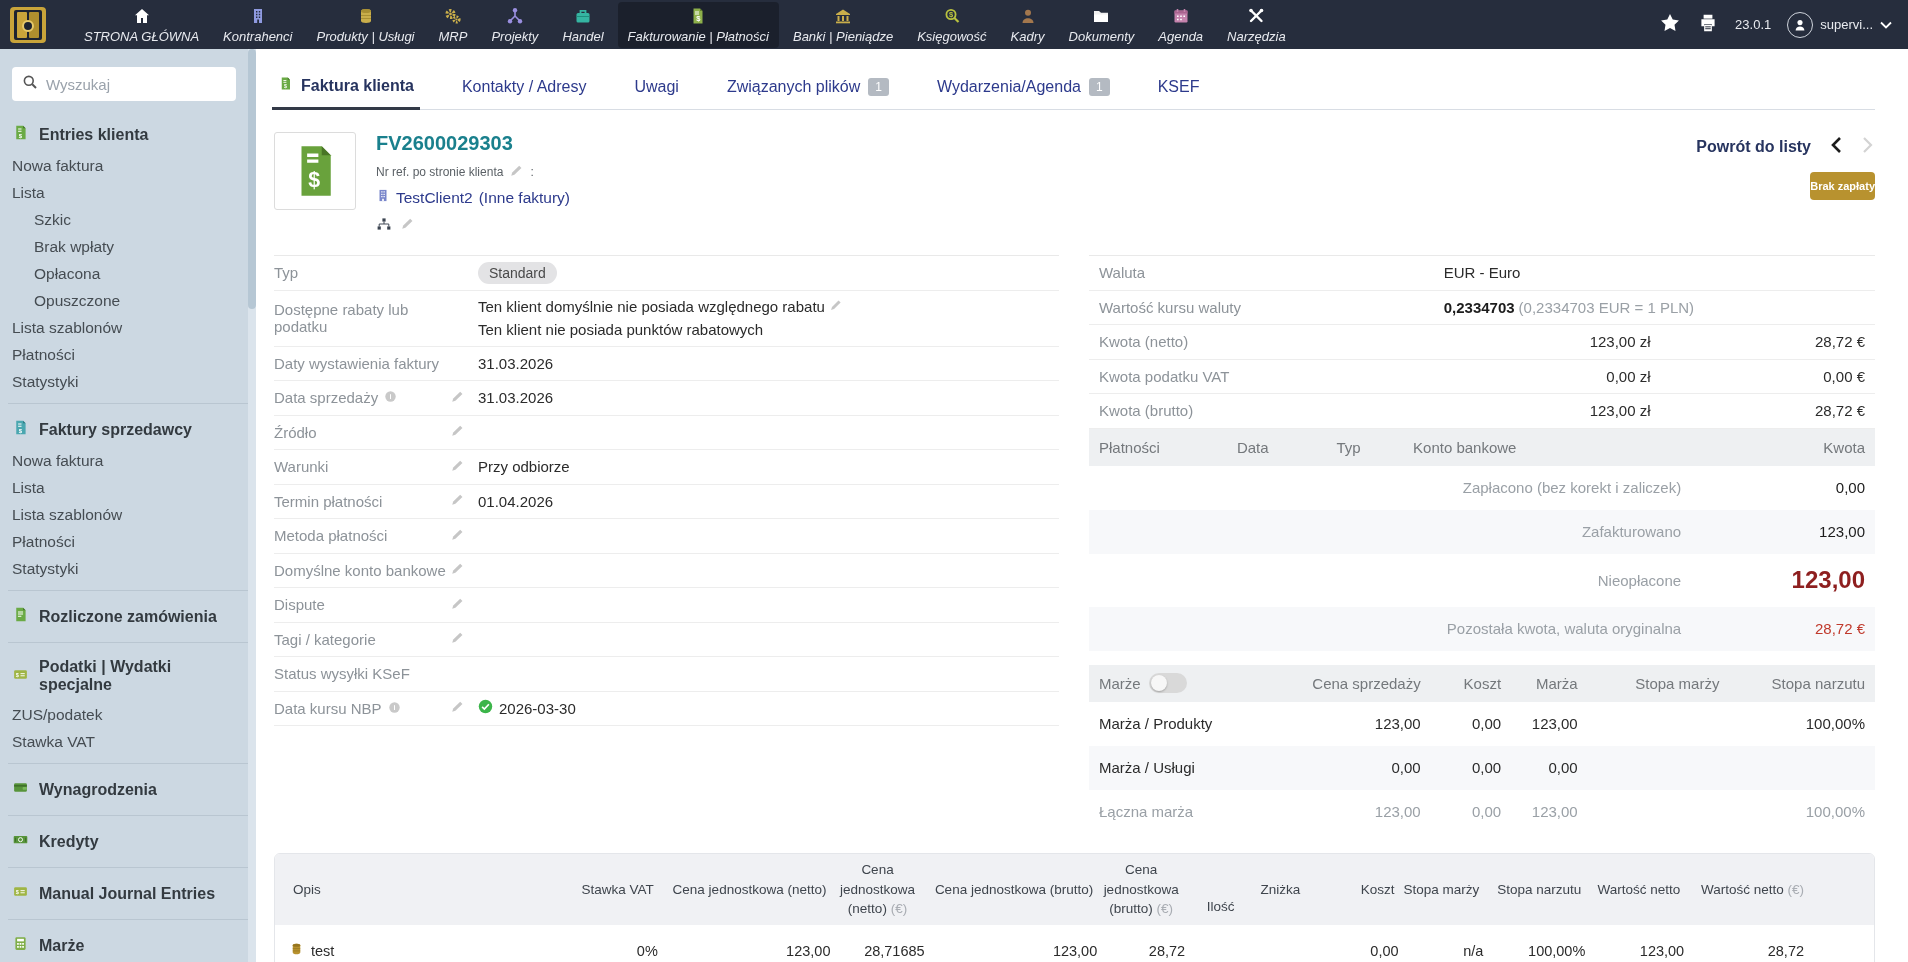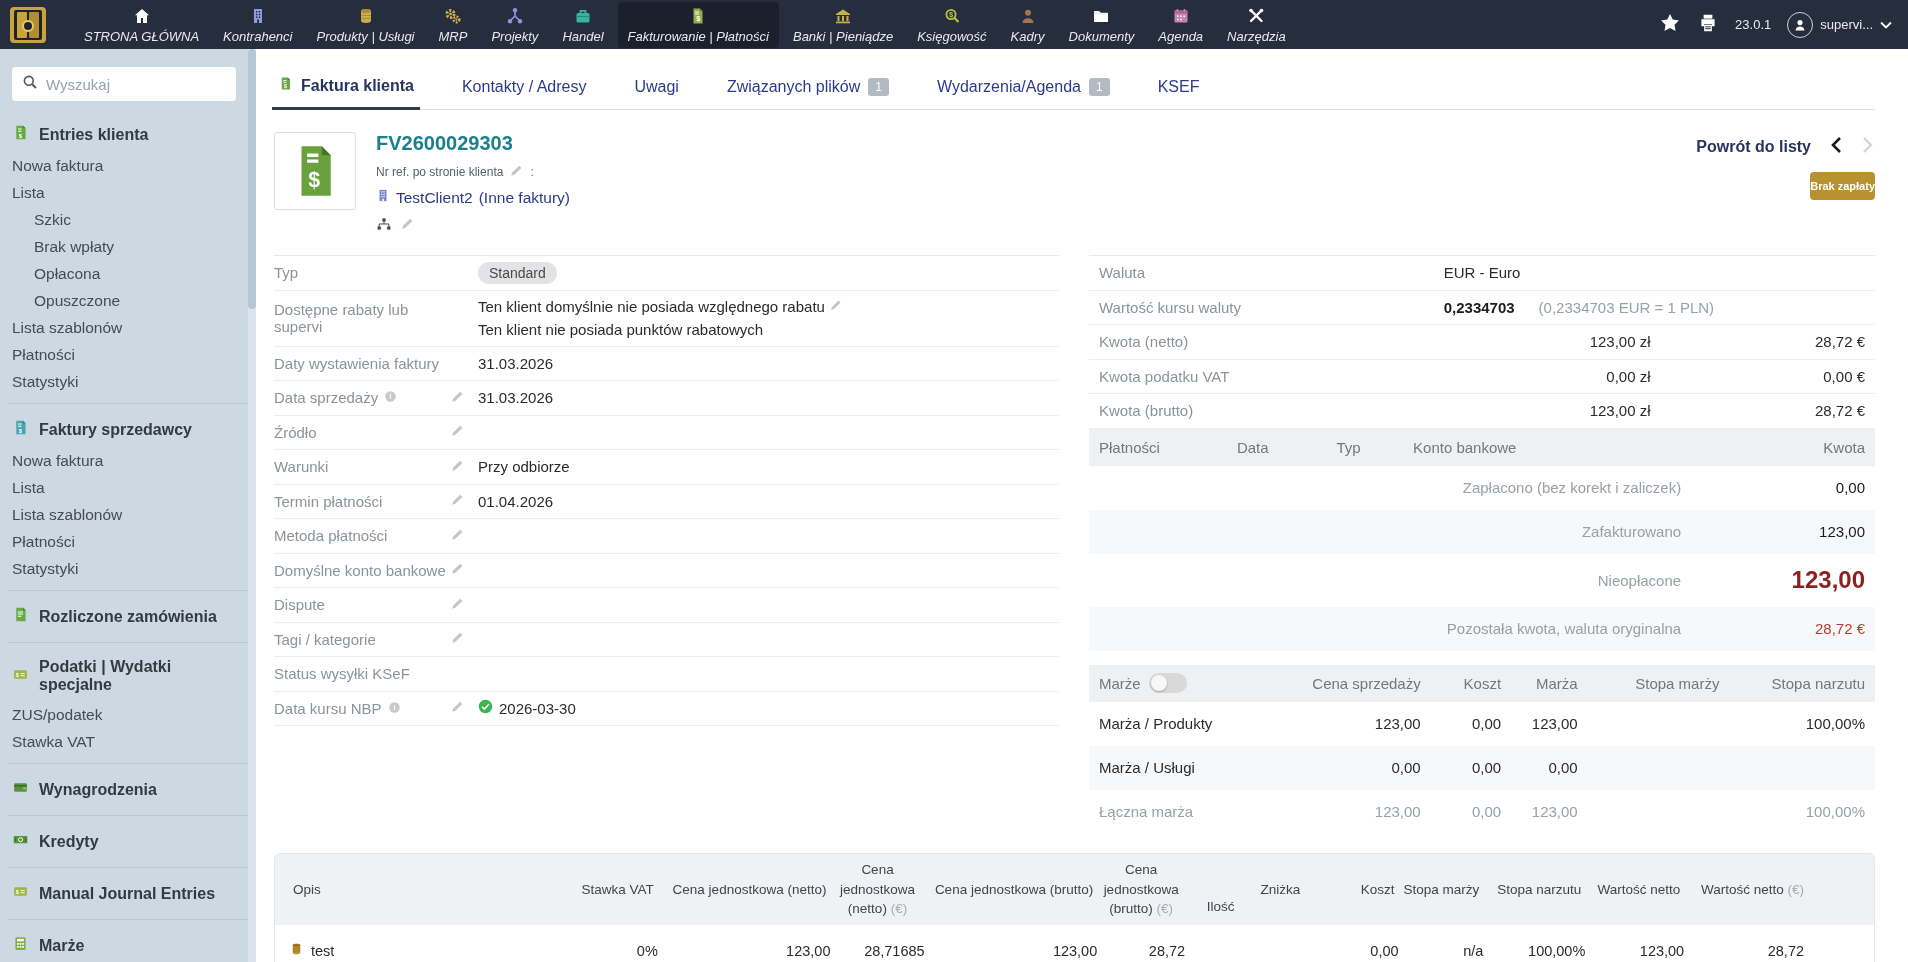--- a/index.html
+++ b/index.html
@@ -72,21 +72,21 @@
   .drow.tall { min-height:56px; align-items:center; }
   .muted2 { color:#9aa0a6; line-height:1.55; }
   .badge-std { background:#e3e3e5; color:#4a4a4a; border-radius:12px; padding:3px 11px; font-size:14px; }
   .green-val { color:#3cb54a; display:flex; align-items:center; gap:6px; }
 
   .srow { display:flex; align-items:center; min-height:34.5px; border-bottom:1px solid #ededed; font-size:15px; padding:0 10px 0 10px; }
   .srow .sl { width:38%; flex:0 0 38%; color:#8d9399; }
   .srow .sl-wide { width:45%; flex:0 0 45%; color:#8d9399; }
   .srow .sv-left { color:#2b2b2b; }
   .srow .sv-bold { color:#1c1c1c; font-weight:bold; }
-  .srow .note { color:#9aa0a6; margin-left:24px; }
+  .srow .note { color:#9aa0a6; margin-left:4px; }
   .srow .pln { width:34%; flex:0 0 34%; text-align:right; color:#2b2b2b; }
   .srow .eur { flex:1; text-align:right; color:#2b2b2b; }
 
   .pay-head { display:flex; align-items:center; height:37px; background:#eef0f2; font-size:15px; color:#74787c; padding:0 10px; margin-top:0; }
   .ph-платnosci { width:18%; } .ph-data { width:13%; } .ph-typ { width:10%; } .ph-konto { width:38%; } .ph-kwota { flex:1; text-align:right; }
   .prow { display:flex; align-items:center; min-height:44px; font-size:15px; padding:0 10px; }
   .prow:nth-child(odd) { background:#f7f8fa; }
   .prow .pl { flex:0 0 76%; text-align:right; color:#9aa0a6; }
   .prow .pv { flex:1; text-align:right; color:#1c1c1c; }
   .prow.unpaid { min-height:53px; }
@@ -498,21 +498,21 @@
       <div class="col-left">
         <div class="drow">
           <div class="dl">
               <span>Typ</span>
             </div>
           <div class="dic"></div>
           <div class="dv"><span class="badge-std">Standard</span></div>
         </div>
         <div class="drow tall">
           <div class="dl">
-              <span>Dostępne rabaty lub supervi</span>
+              <span>Dostępne rabaty lub podatku</span>
             </div>
           <div class="dic"></div>
           <div class="dv muted2">
             <div><span>Ten klient domyślnie nie posiada względnego rabatu</span>
               <span class="pencil"><svg width="14" height="14" viewBox="0 0 20 20">
                     <path d="M3 17l1.3-4.2L13.6 3.5l3 3L7.2 15.8 3 17z" fill="#c6c6c6"></path>
                   </svg></span></div>
             <div>Ten klient nie posiada punktów rabatowych</div>
           </div>
         </div>

